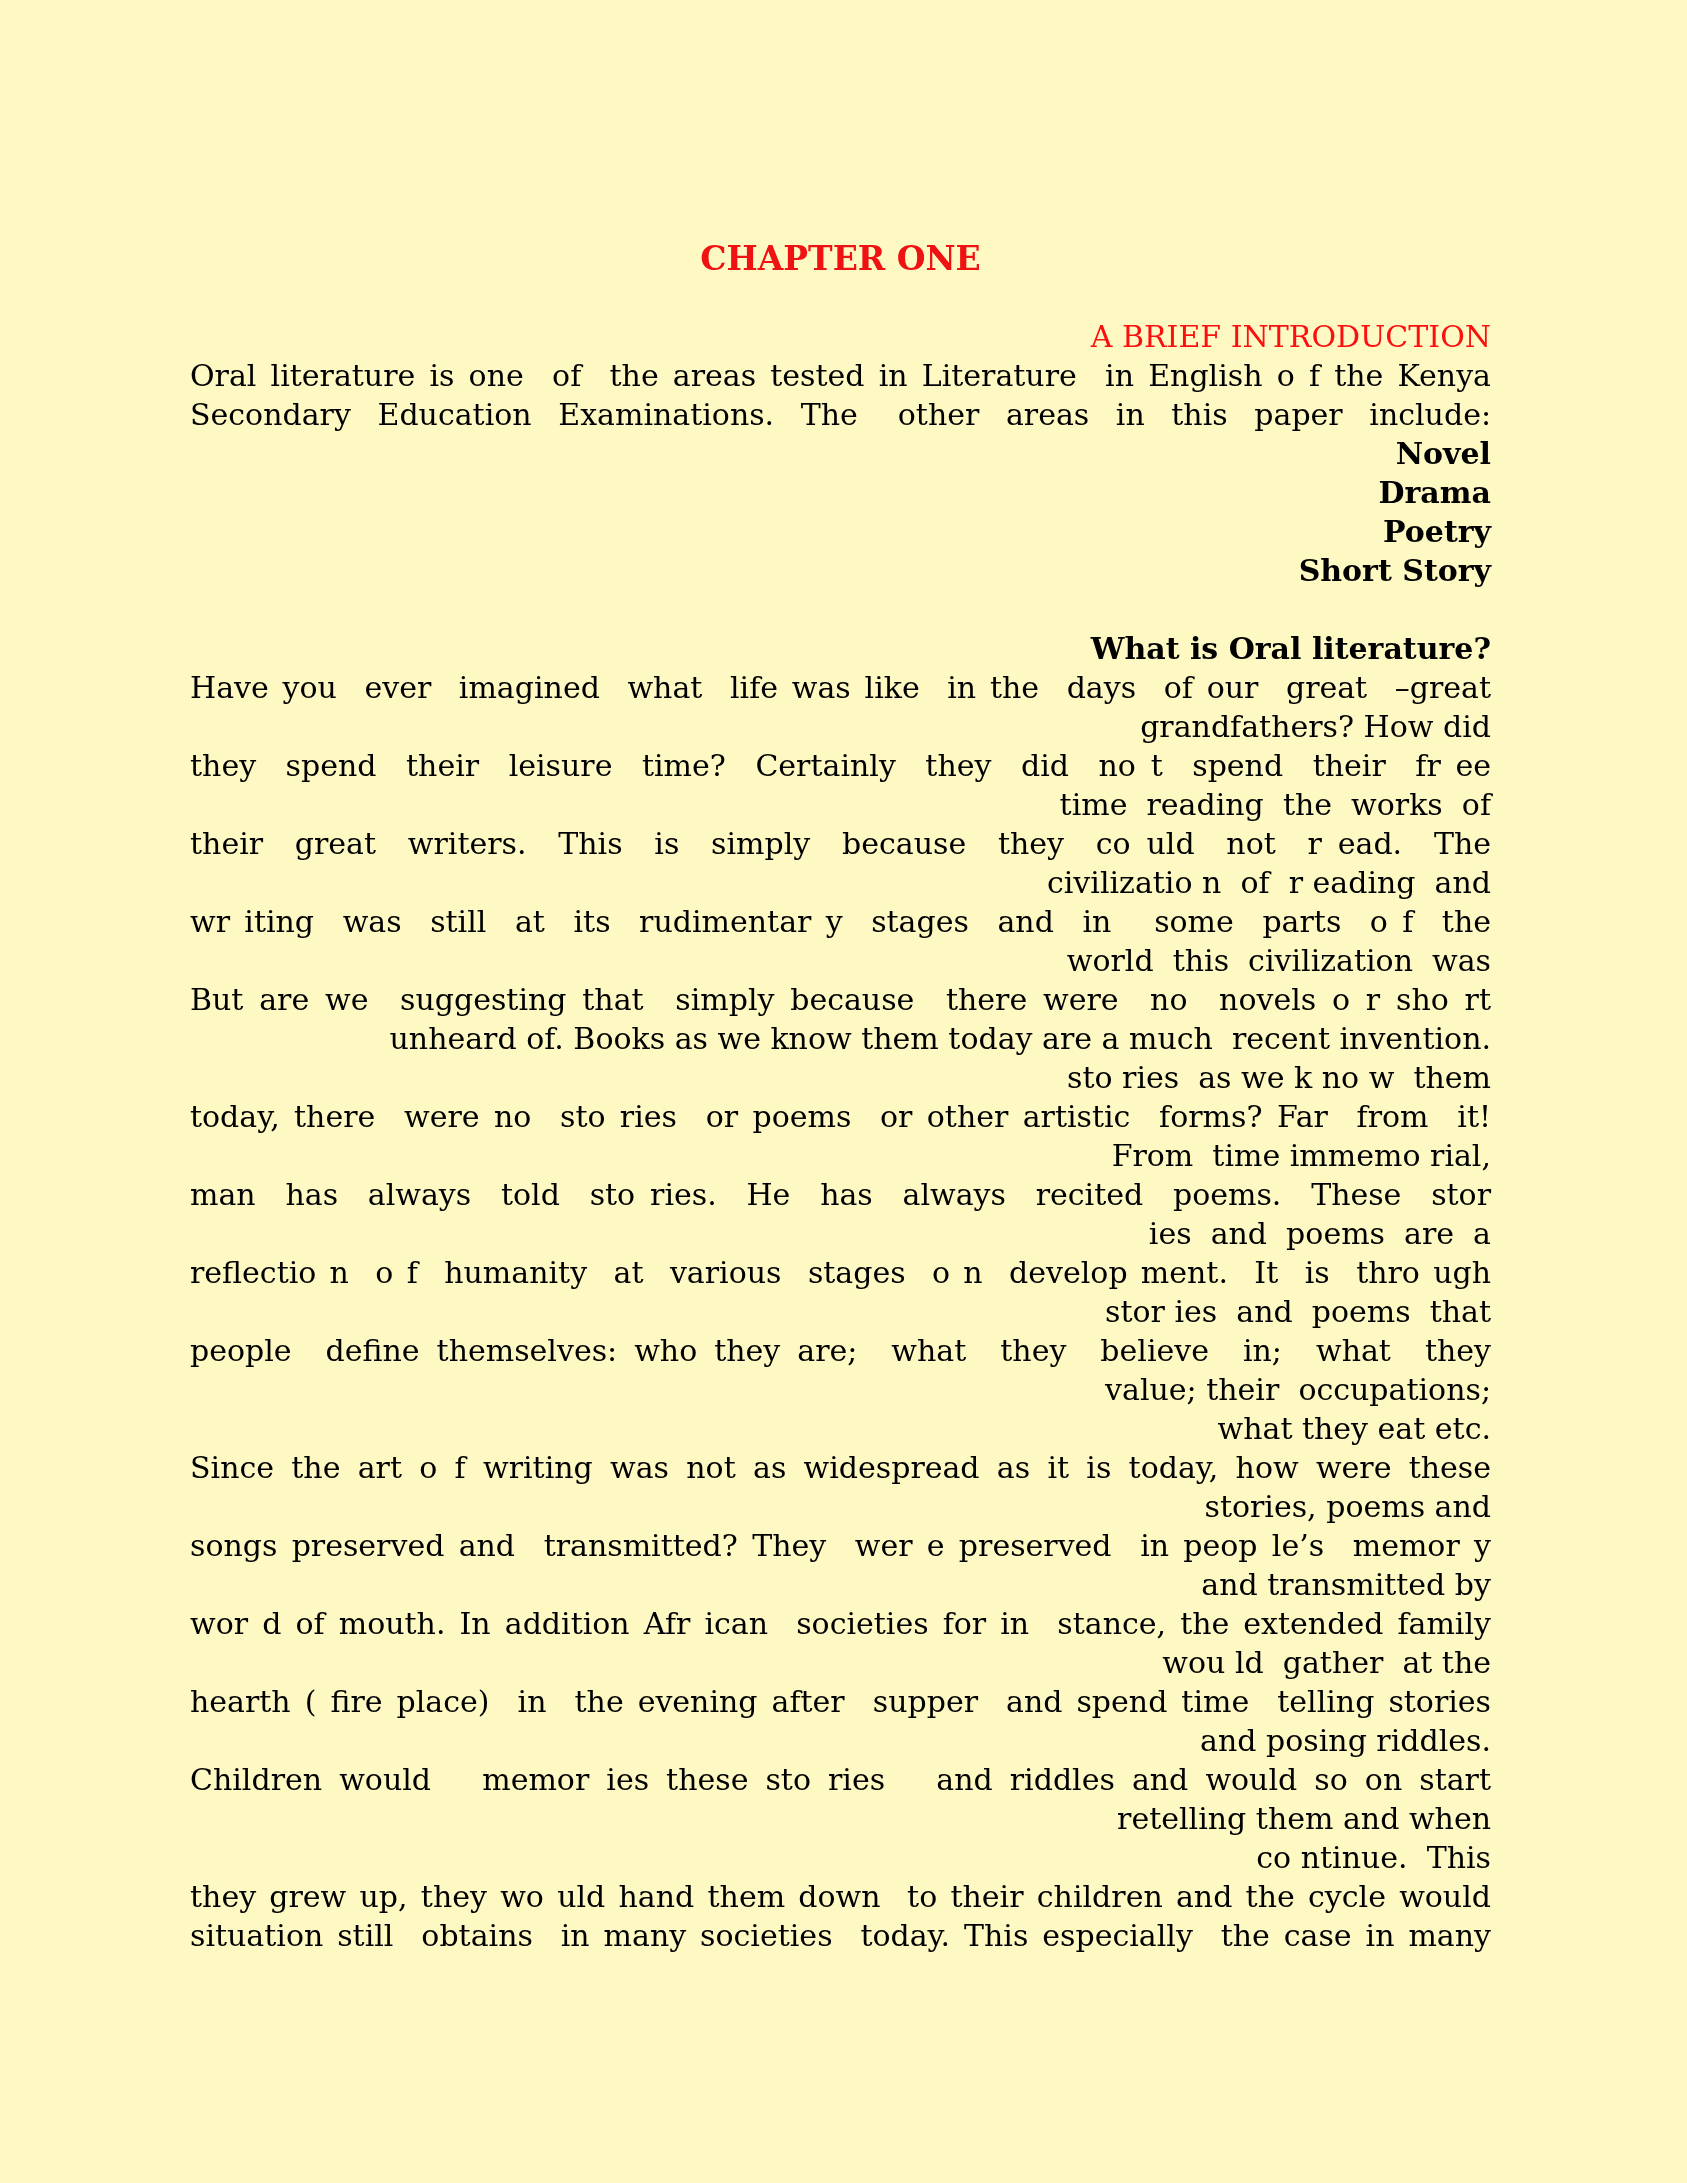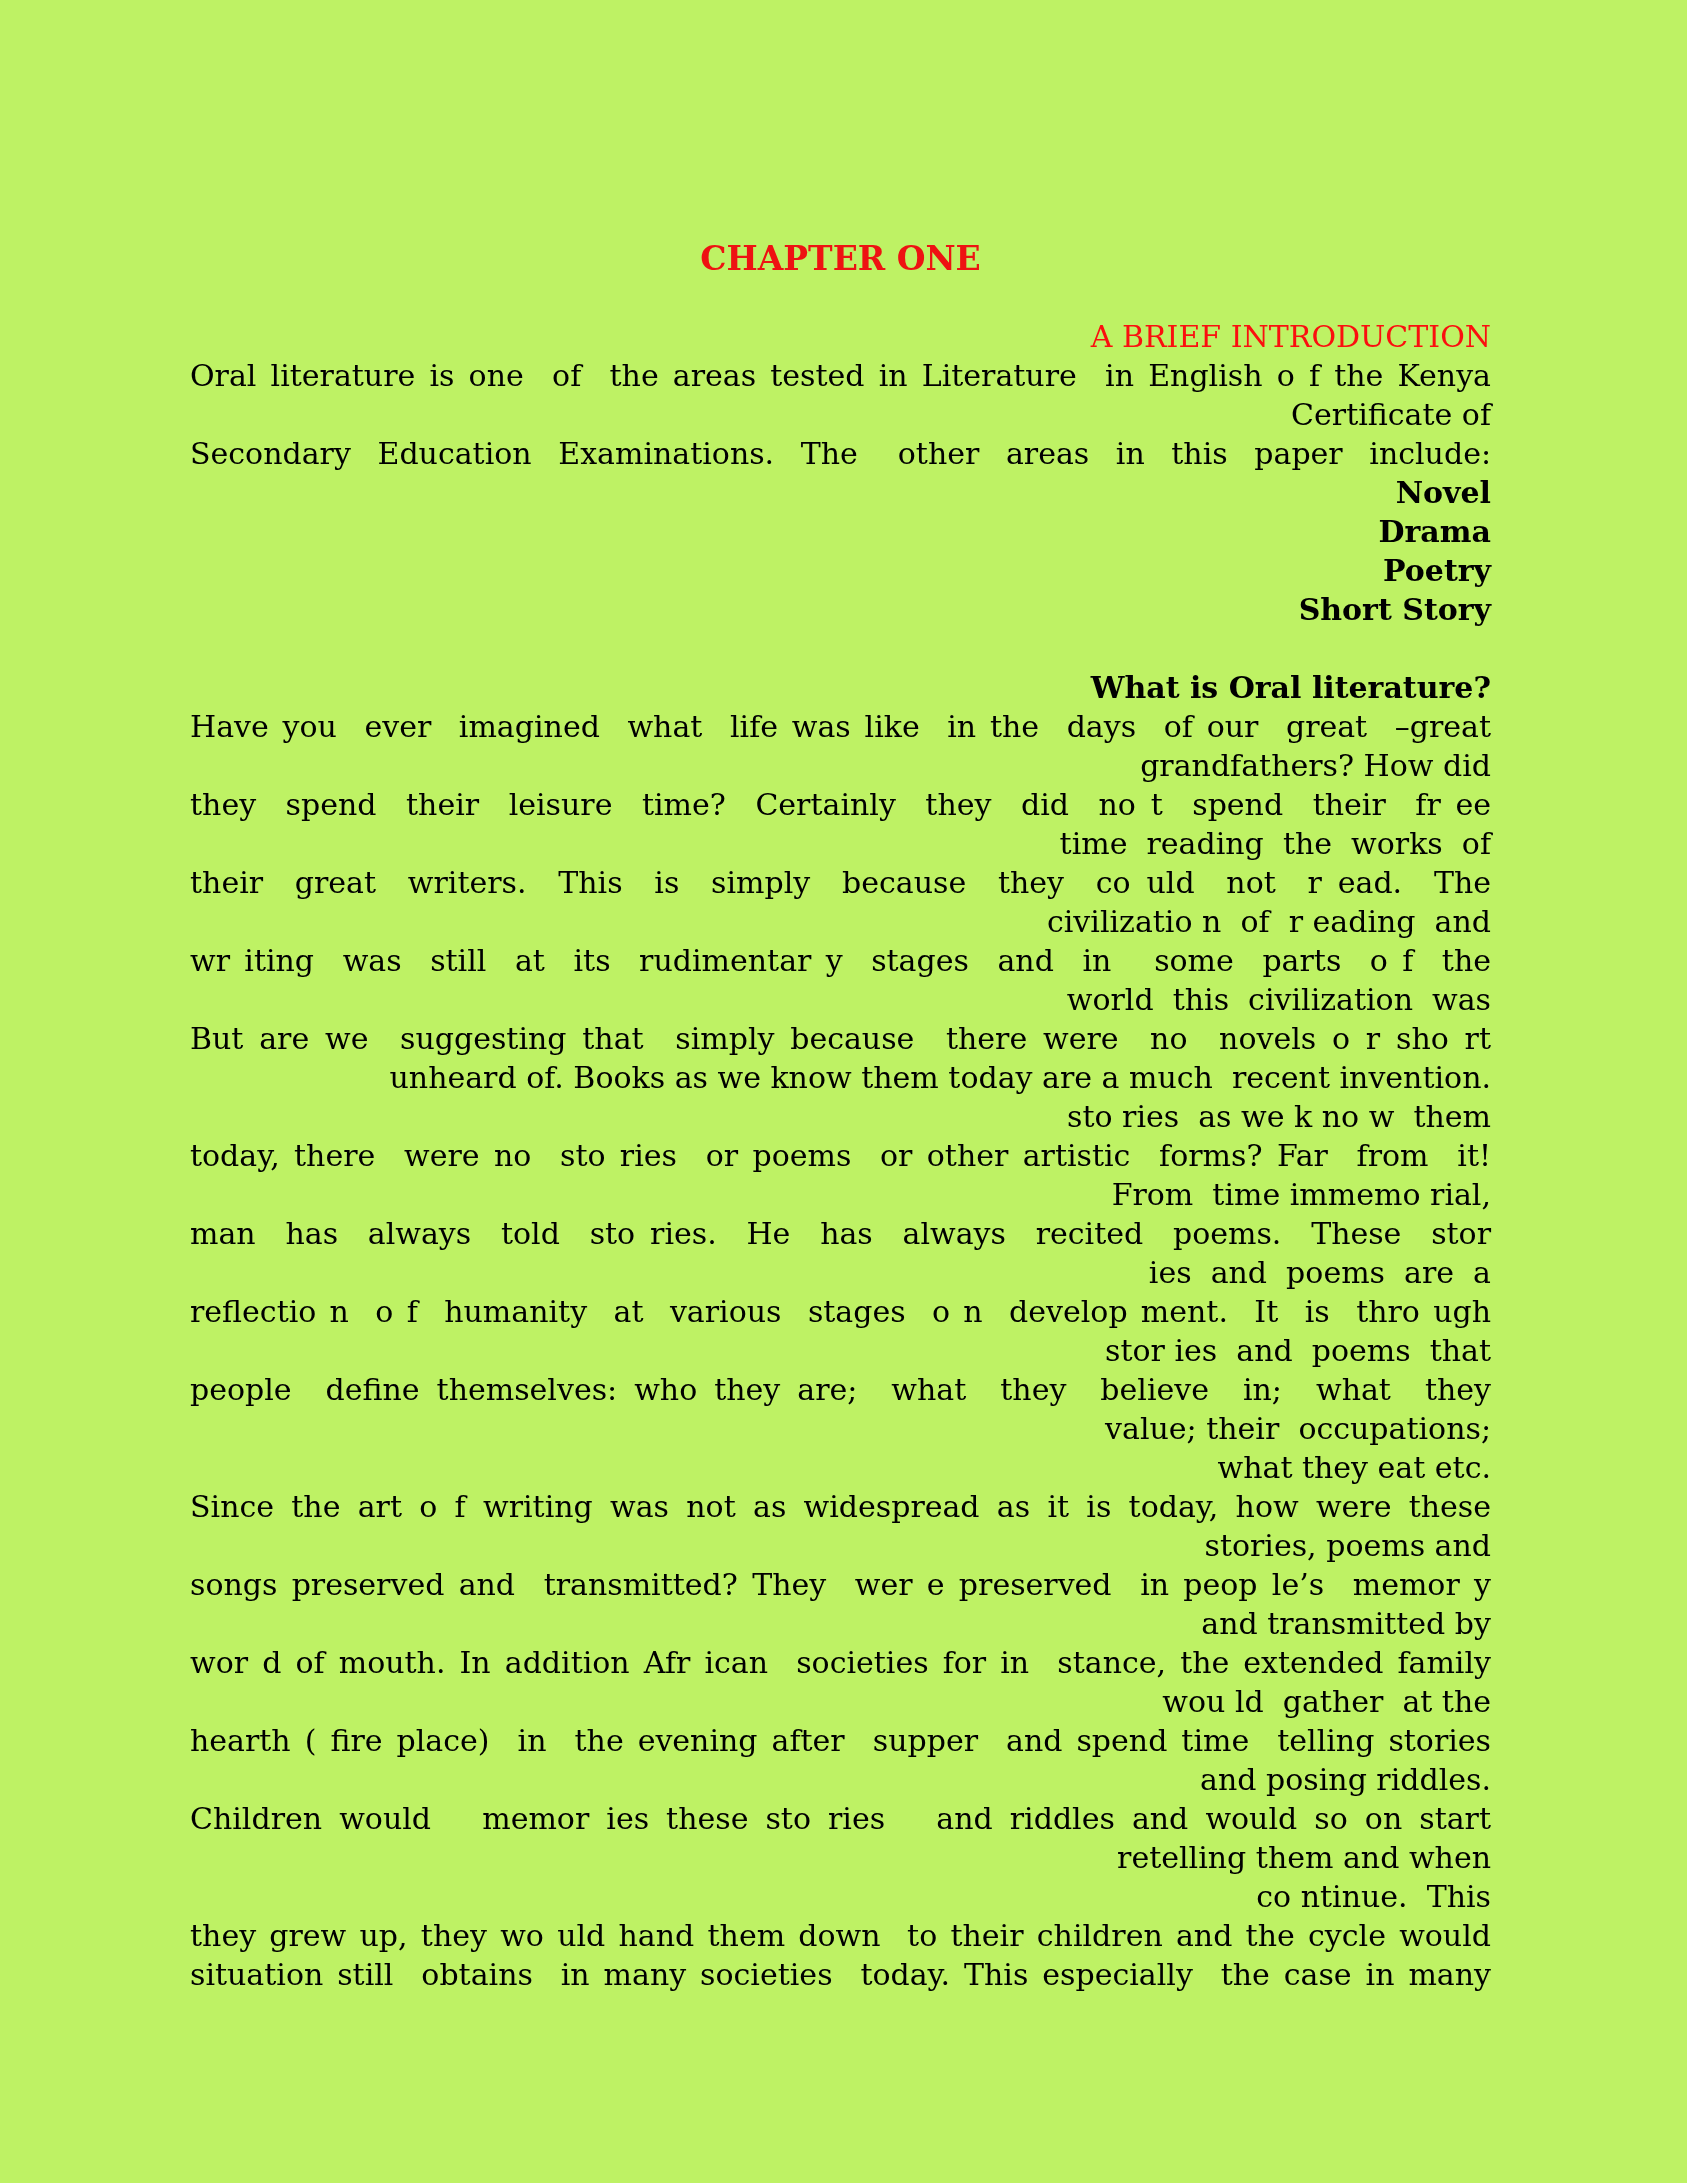--- a/index.html
+++ b/index.html
@@ -1,20 +1,20 @@
 <!DOCTYPE html>
 <html style="font-size:10.6px"><head>
 <meta charset="utf-8">
 <style>
   html, body { margin: 0; padding: 0; background: #ffffff; }
   .page {
     position: relative;
     width: 1687px;
     height: 2183px;
-    background: #bef264;
+    background: #fef9c3;
     overflow: hidden;
     font-family: "DejaVu Serif", serif;
   }
   .content {
     position: absolute;
     left: 190px;
     top: 239px;
     width: 1301px;
   }
   .line {
@@ -43,21 +43,20 @@
 </style>
 </head>
 <body>
 
 <div class="page">
   <div class="content">
       <div class="line title">CHAPTER ONE</div>
       <div class="line blank">&nbsp;</div>
       <div class="line red">A BRIEF INTRODUCTION</div>
       <div class="line justify">Oral literature is one  of  the areas tested in Literature  in English o f the Kenya</div>
-      <div class="line left">Certificate of</div>
       <div class="line justify">Secondary  Education  Examinations.  The   other  areas  in  this  paper  include:</div>
       <div class="line bold">Novel</div>
       <div class="line bold">Drama</div>
       <div class="line bold">Poetry</div>
       <div class="line bold">Short Story</div>
       <div class="line blank">&nbsp;</div>
       <div class="line bold">What is Oral literature?</div>
       <div class="line justify">Have you  ever  imagined  what  life was like  in the  days  of our  great  –great</div>
       <div class="line left">grandfathers? How did</div>
       <div class="line justify">they  spend  their  leisure  time?  Certainly  they  did  no t  spend  their  fr ee</div>

